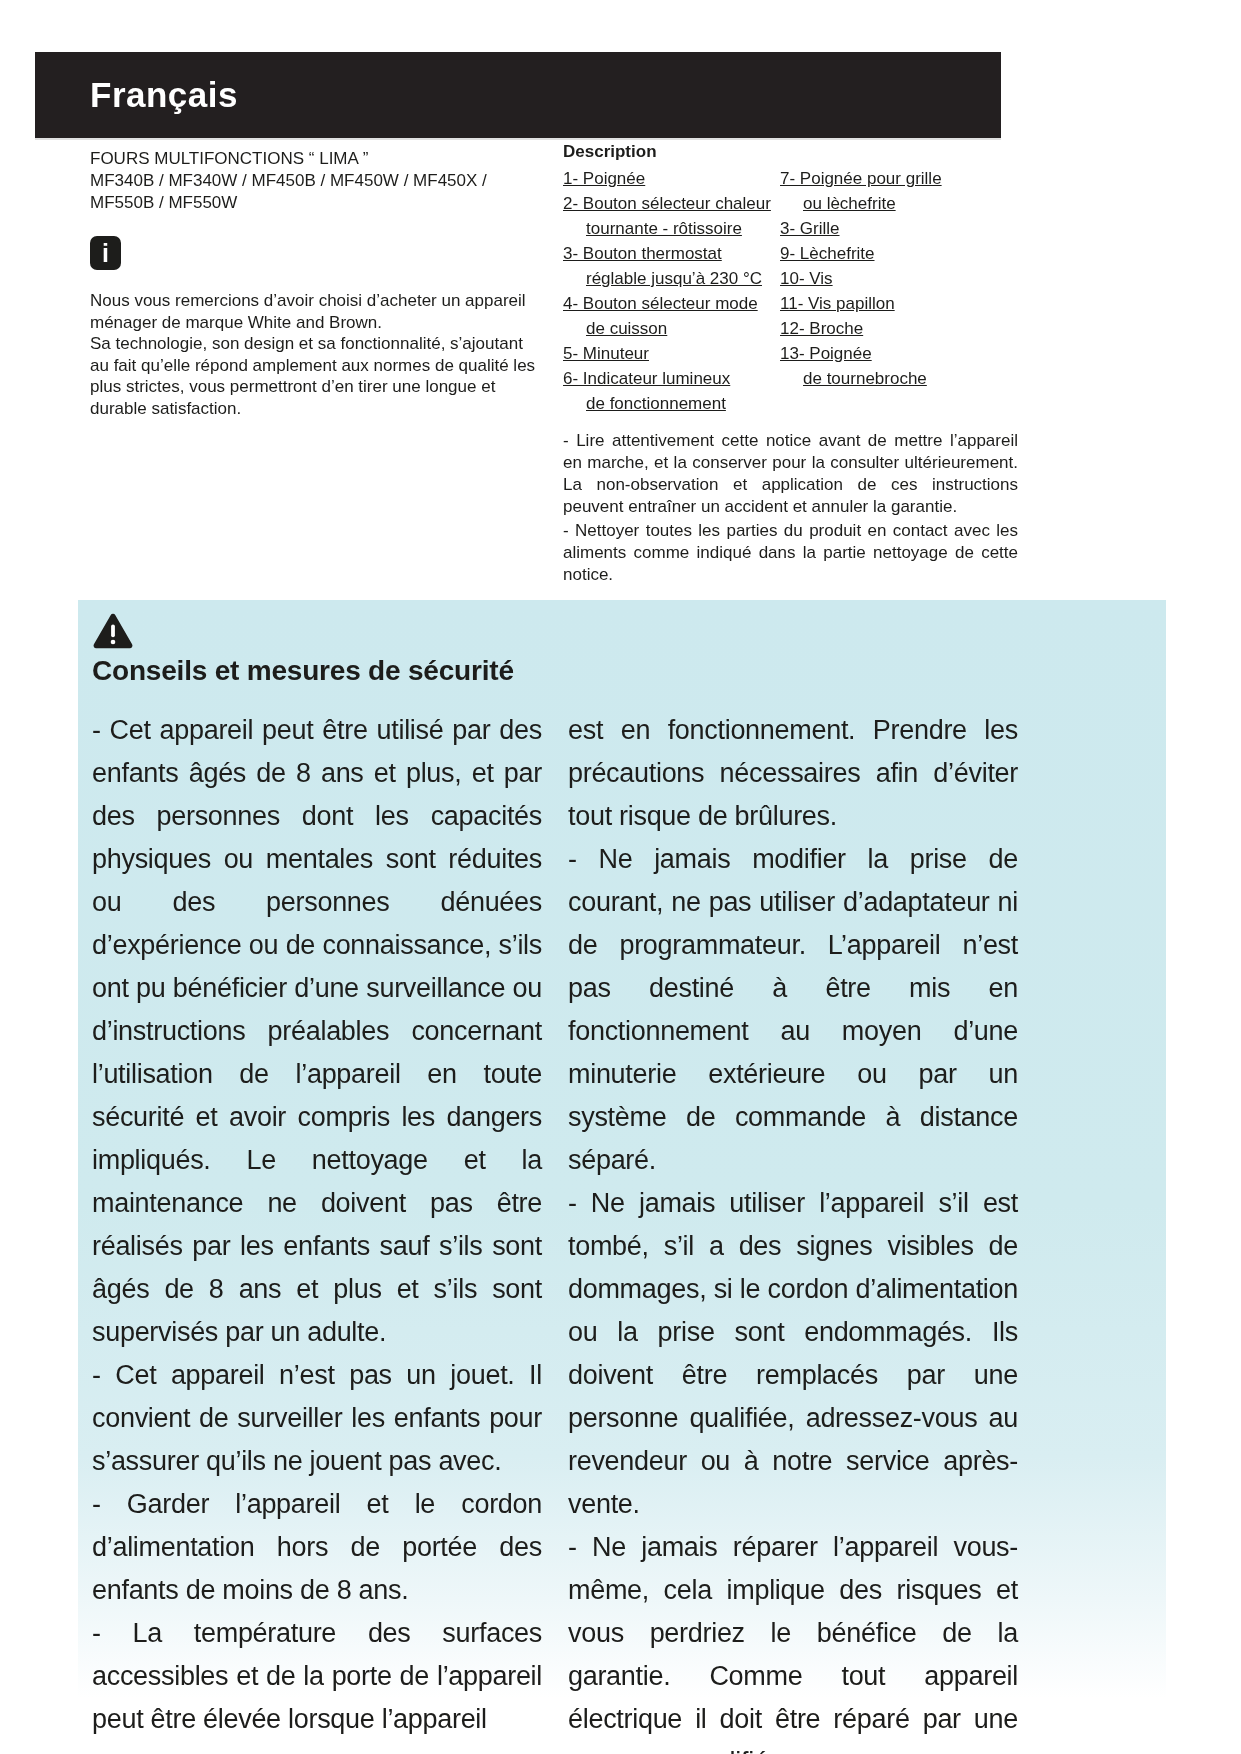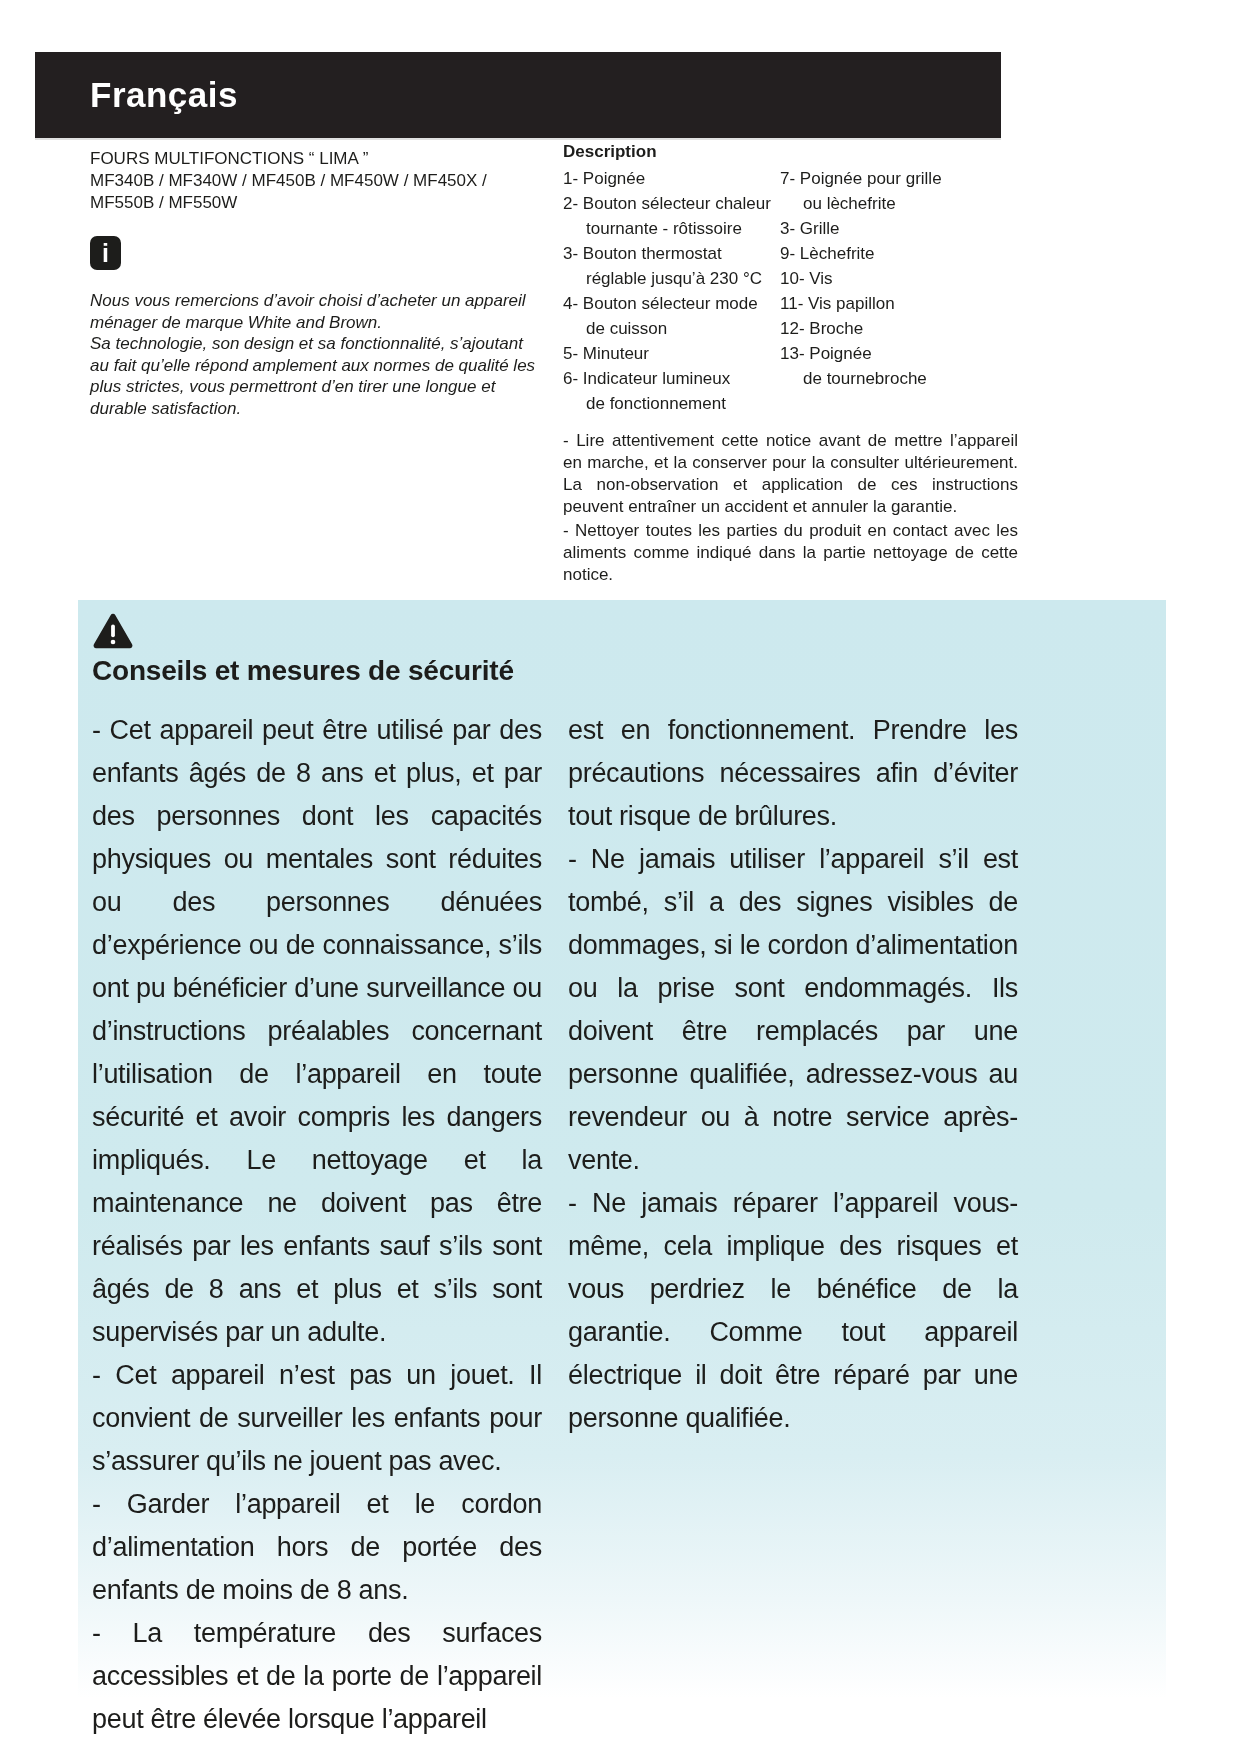--- a/index.html
+++ b/index.html
@@ -22,26 +22,26 @@
   }
   
   .col-left{position:absolute;left:90px;top:148px;width:452px;}
   .product-title{font-weight:normal;font-size:17px;line-height:22px;margin:0;}
   .info-icon{
     width:31px;height:34px;background:#1d1d1b;border-radius:7px;
     color:#ffffff;display:flex;align-items:center;justify-content:center;
     font-weight:bold;font-size:25px;margin-top:22px;
   }
   .salutation{font-weight:bold;font-size:17px;margin:12px 0 0 0;}
-  .intro-pars{margin-top:20px;font-style:italic;}
+  .intro-pars{margin-top:20px;}
   .intro-pars p{font-size:17px;line-height:21.5px;margin:0;text-align:left;}
   
   .col-right{position:absolute;left:563px;top:140px;width:455px;}
   .desc-heading{font-weight:bold;font-size:17px;line-height:24px;margin:0;}
-  .desc-cols{display:flex;margin-top:2px;}
+  .desc-cols{display:flex;margin-top:2px;text-decoration:underline;}
   .desc-col-1{width:217px;flex:none;}
   .desc-col-2{width:238px;flex:none;}
   .desc-line{font-size:17px;line-height:25px;white-space:nowrap;}
   .desc-line.cont{padding-left:23px;}
   .desc-notes{margin-top:14px;}
   .desc-notes p{font-size:17px;line-height:22px;text-align:justify;margin:0 0 2px 0;}
   
   .safety-box{
     position:absolute;left:78px;top:600px;width:1088px;height:1098px;
     background:linear-gradient(180deg,#cde9ee 0%,#cfeaee 55%,#d9eef2 78%,#eef7f9 91%,#ffffff 100%);
@@ -116,19 +116,20 @@
     <p class="safety-heading">Conseils et mesures de sécurité</p>
     <div class="safety-cols">
       <div class="safety-col">
           <p>- Cet appareil peut être utilisé par des enfants âgés de 8 ans et plus, et par des personnes dont les capacités physiques ou mentales sont réduites ou des personnes dénuées d’expérience ou de connaissance, s’ils ont pu bénéficier d’une surveillance ou d’instructions préalables concernant l’utilisation de l’appareil en toute sécurité et avoir compris les dangers impliqués. Le nettoyage et la maintenance ne doivent pas être réalisés par les enfants sauf s’ils sont âgés de 8 ans et plus et s’ils sont supervisés par un adulte.</p>
           <p>- Cet appareil n’est pas un jouet. Il convient de surveiller les enfants pour s’assurer qu’ils ne jouent pas avec.</p>
           <p>- Garder l’appareil et le cordon d’alimentation hors de portée des enfants de moins de 8 ans.</p>
           <p>- La température des surfaces accessibles et de la porte de l’appareil peut être élevée lorsque l’appareil</p>
         </div>
       <div class="safety-col">
           <p>est en fonctionnement. Prendre les précautions nécessaires afin d’éviter tout risque de brûlures.</p>
+          <p>- Ne jamais modifier la prise de courant, ne pas utiliser d’adaptateur ni de programmateur. L’appareil n’est pas destiné à être mis en fonctionnement au moyen d’une minuterie extérieure ou par un système de commande à distance séparé.</p>
           <p>- Ne jamais utiliser l’appareil s’il est tombé, s’il a des signes visibles de dommages, si le cordon d’alimentation ou la prise sont endommagés. Ils doivent être remplacés par une personne qualifiée, adressez-vous au revendeur ou à notre service après-vente.</p>
           <p>- Ne jamais réparer l’appareil vous-même, cela implique des risques et vous perdriez le bénéfice de la garantie. Comme tout appareil électrique il doit être réparé par une personne qualifiée.</p>
         </div>
     </div>
   </div>
 
 </div>
 
 </body></html>

